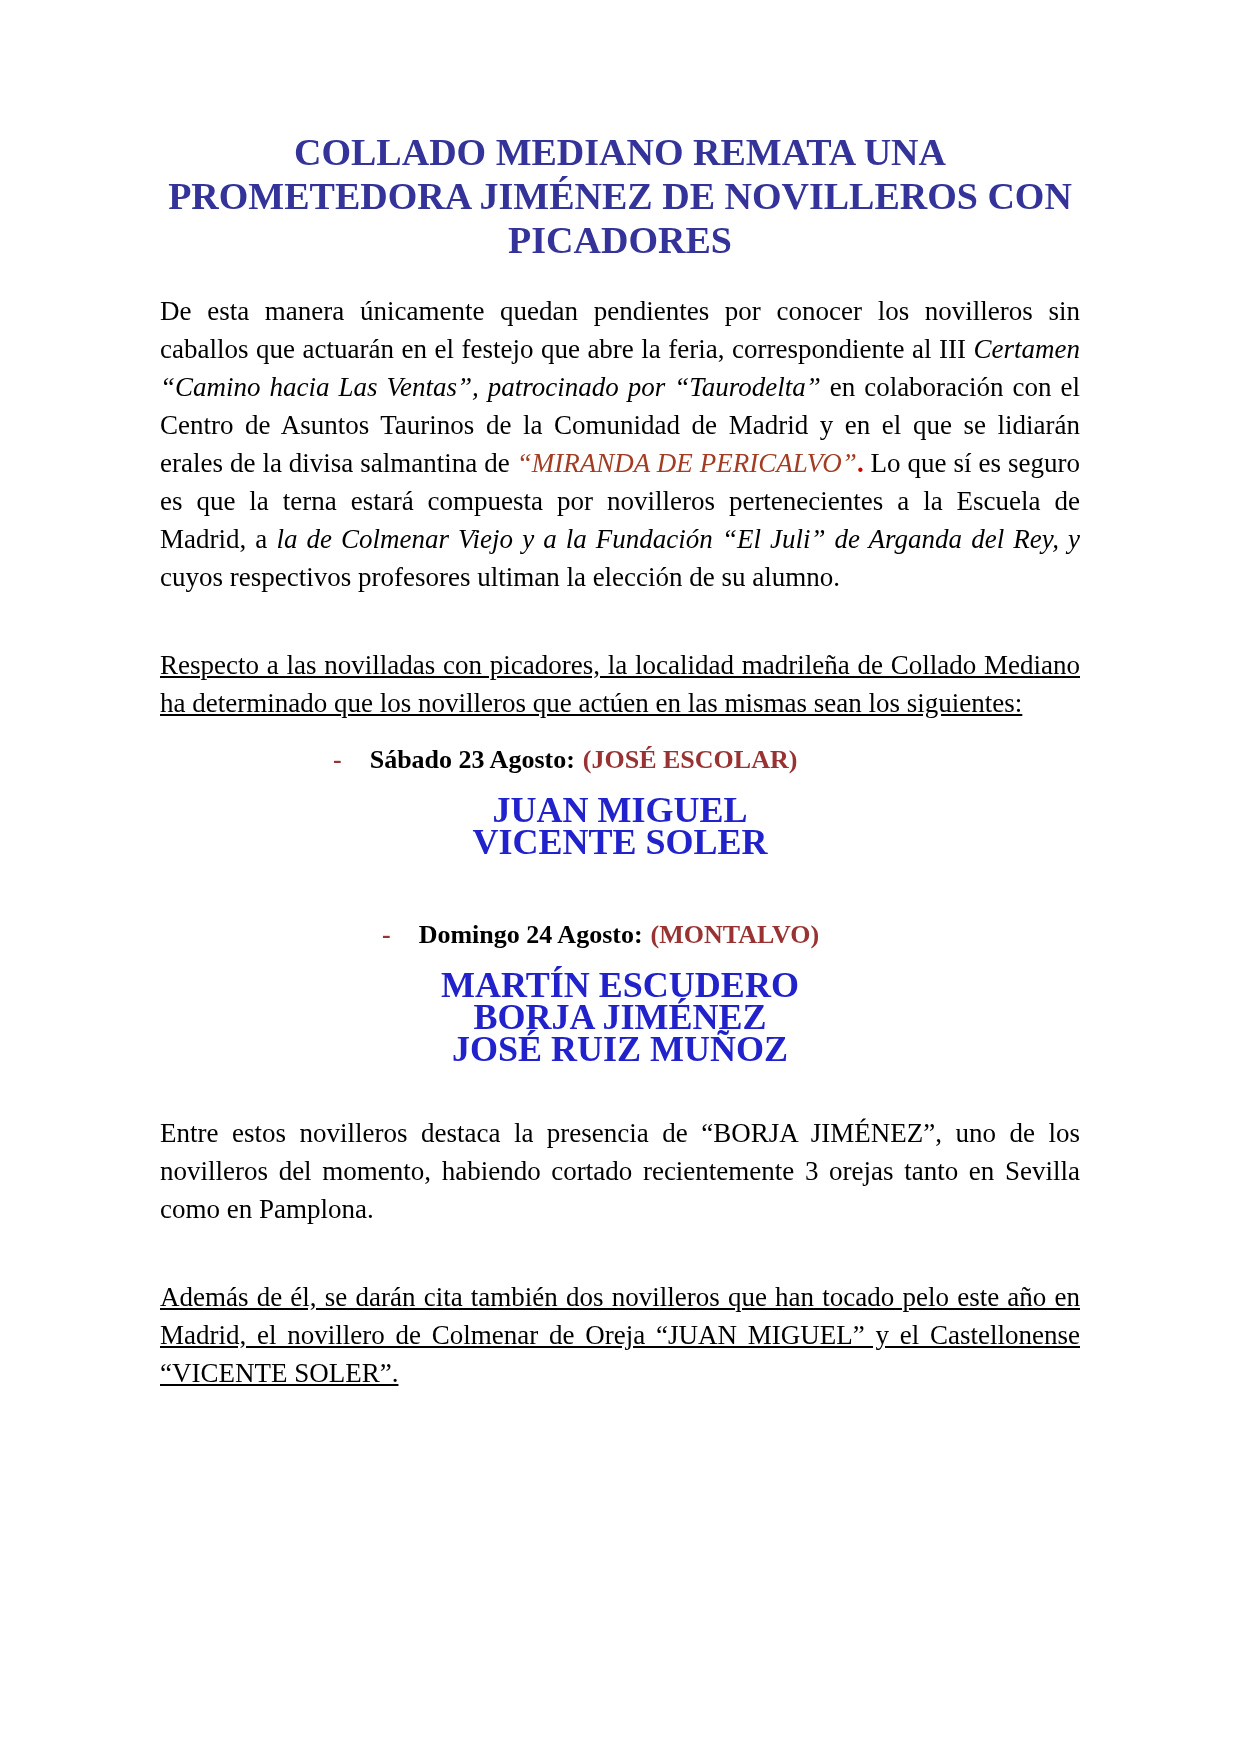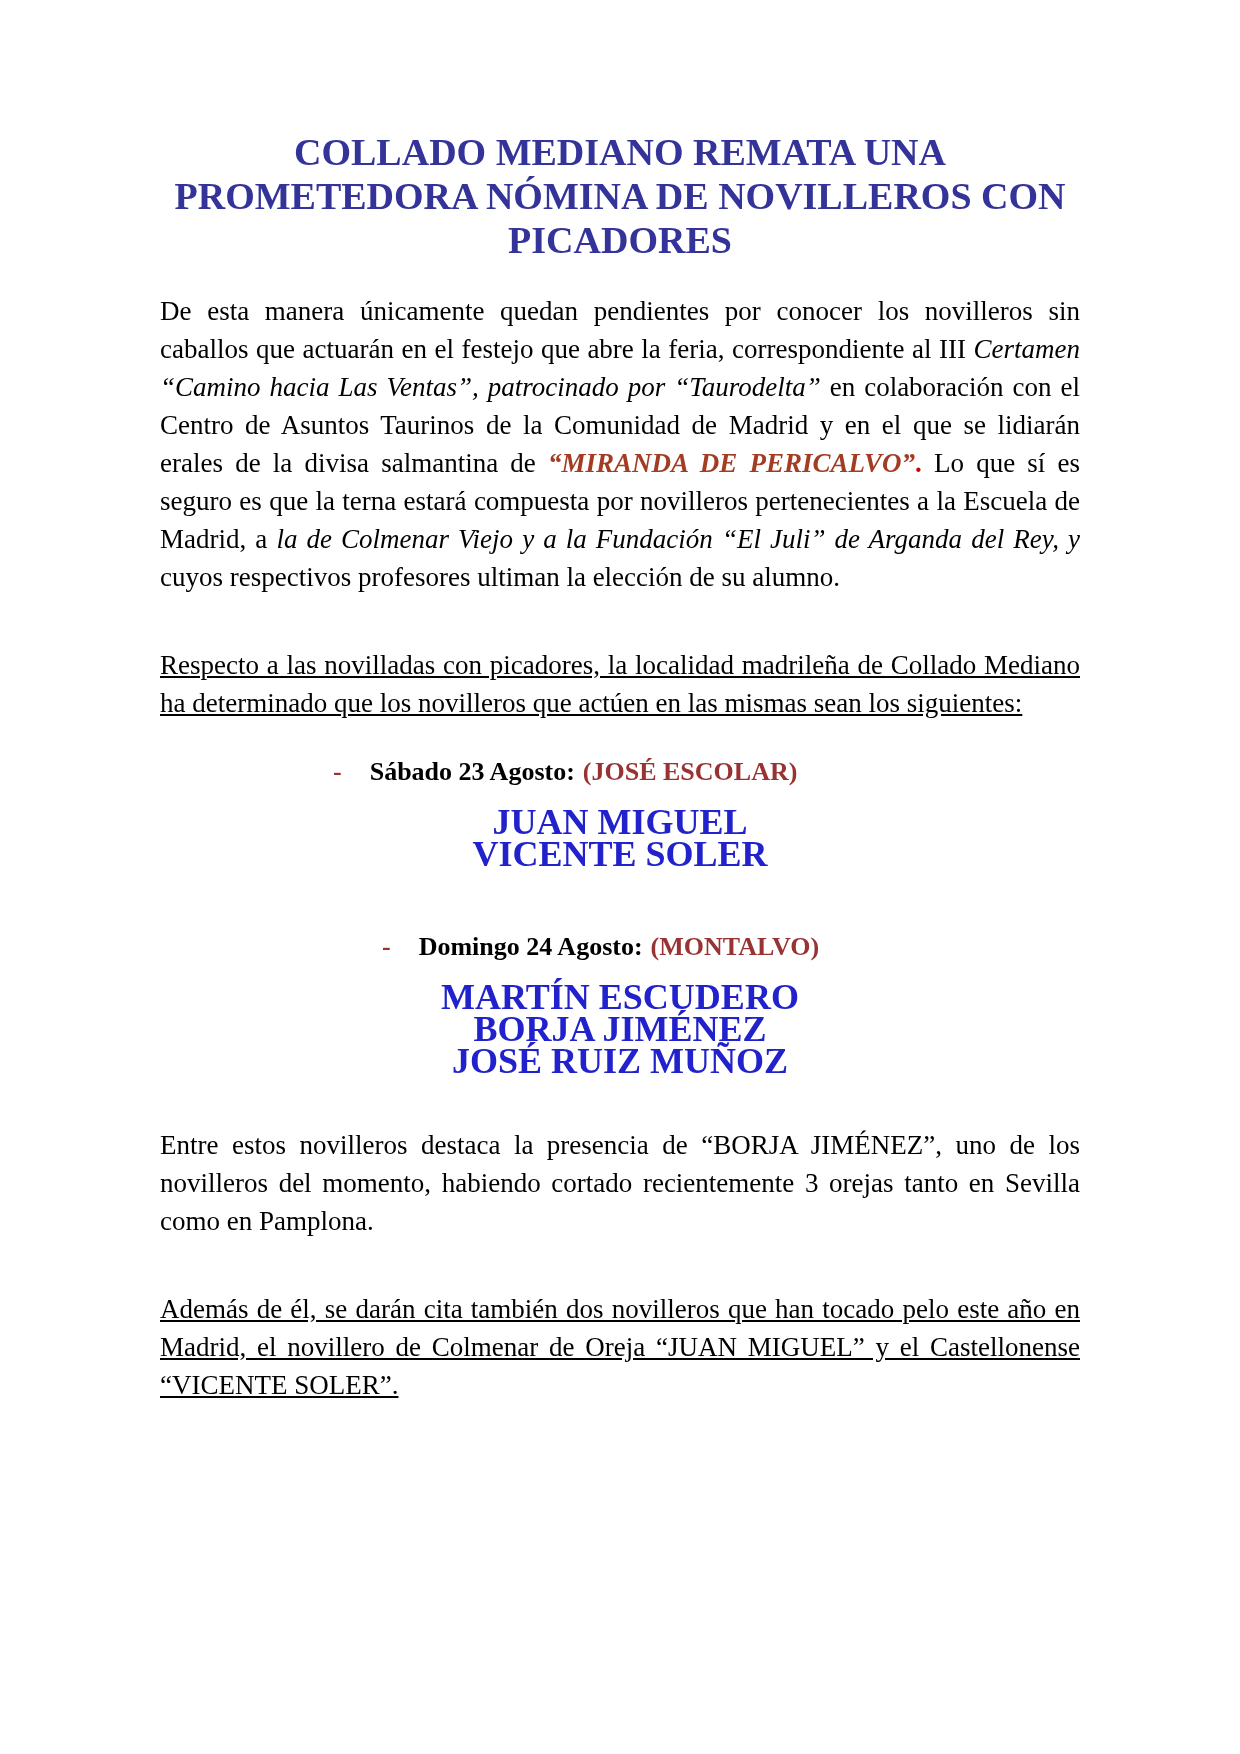--- a/index.html
+++ b/index.html
@@ -33,34 +33,34 @@
     line-height: 38px;
     text-align: justify;
     margin: 0;
   }
   .para + .para { margin-top: 50px; text-decoration: underline; }
   .p3 { margin-top: 49px; }
   .p4 { margin-top: 31px; }
   .italic { font-style: italic; }
   .miranda {
     font-style: italic;
-    font-weight: bold;
+    font-weight: normal;
     color: var(--miranda-brown, #A33C22);
   }
   .red-bold {
     font-weight: bold;
     color: var(--red, #CC0000);
   }
   .event-header {
     font-size: 26px;
     line-height: 32px;
     font-weight: bold;
     white-space: nowrap;
   }
-  .event-1 { margin-top: 34px; padding-left: 173px; }
+  .event-1 { margin-top: 22px; padding-left: 173px; }
   .event-2 { margin-top: 61px; padding-left: 222px; }
   .dash {
     color: var(--brown, #993333);
     margin-right: 28px;
     font-weight: bold;
   }
   .date-label { color: #000000; }
   .ganaderia { color: var(--brown, #993333); margin-left: 8px; }
   .names {
     margin-top: 18px;
@@ -72,21 +72,21 @@
   }
   .name-line { white-space: nowrap; }
 </style>
 </head>
 <body>
 
 <div class="page">
 
   <h1 class="doc-title">
     <div>COLLADO MEDIANO REMATA UNA</div>
-    <div>PROMETEDORA NÓMINA DE NOVILLEROS CON</div>
+    <div>PROMETEDORA JIMÉNEZ DE NOVILLEROS CON</div>
     <div>PICADORES</div>
   </h1>
 
   <p class="para"><span>De esta manera únicamente quedan pendientes por conocer los novilleros sin caballos que actuarán en el festejo que abre la feria, correspondiente al III </span><span class="italic">Certamen “Camino hacia Las Ventas”, patrocinado por “Taurodelta”</span><span> en colaboración con el Centro de Asuntos Taurinos de la Comunidad de Madrid y en el que se lidiarán erales de la divisa salmantina de </span><span class="miranda">“MIRANDA DE PERICALVO”</span><span class="red-bold">.</span><span> Lo que sí es seguro es que la terna estará compuesta por novilleros pertenecientes a la Escuela de Madrid, a </span><span class="italic">la de Colmenar Viejo y a la Fundación “El Juli” de Arganda del Rey, y</span><span> cuyos respectivos profesores ultiman la elección de su alumno.</span></p>
 
   <p class="para">Respecto a las novilladas con picadores, la localidad madrileña de Collado Mediano ha determinado que los novilleros que actúen en las mismas sean los siguientes:</p>
 
   <div class="event-header event-1">
     <span class="dash">-</span><span class="date-label">Sábado 23 Agosto:</span><span class="ganaderia">(JOSÉ ESCOLAR)</span>
   </div>

